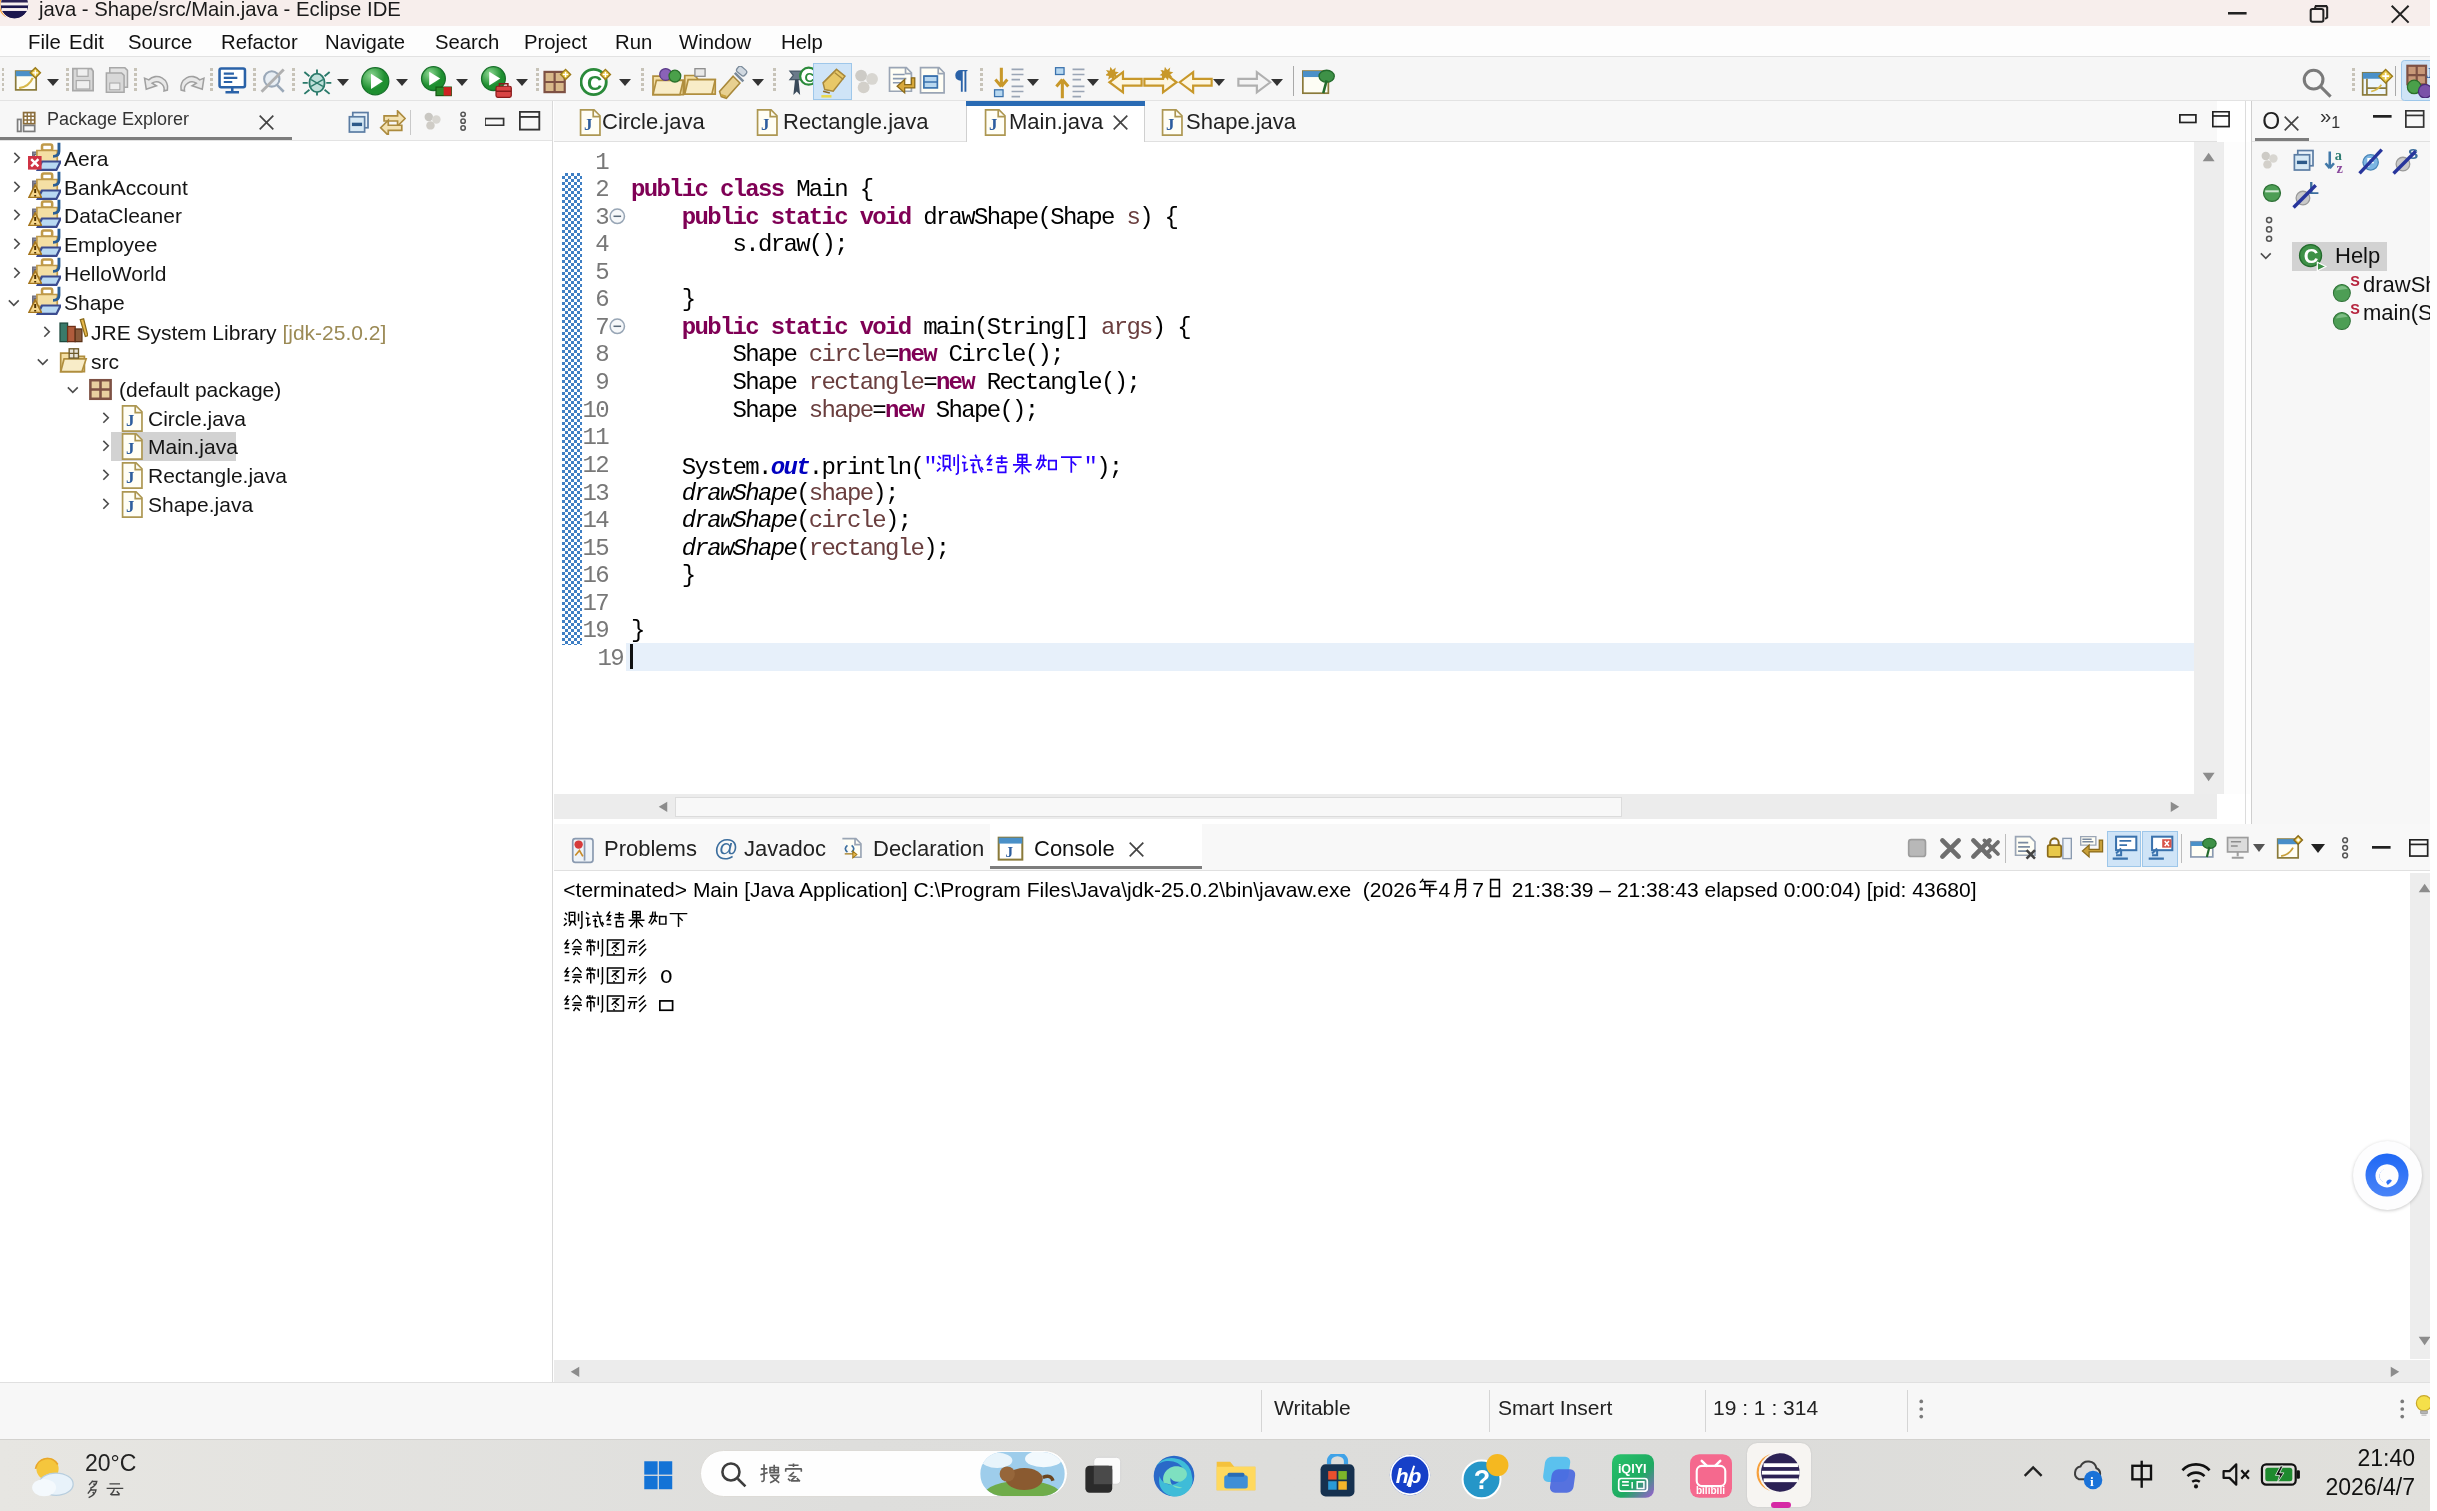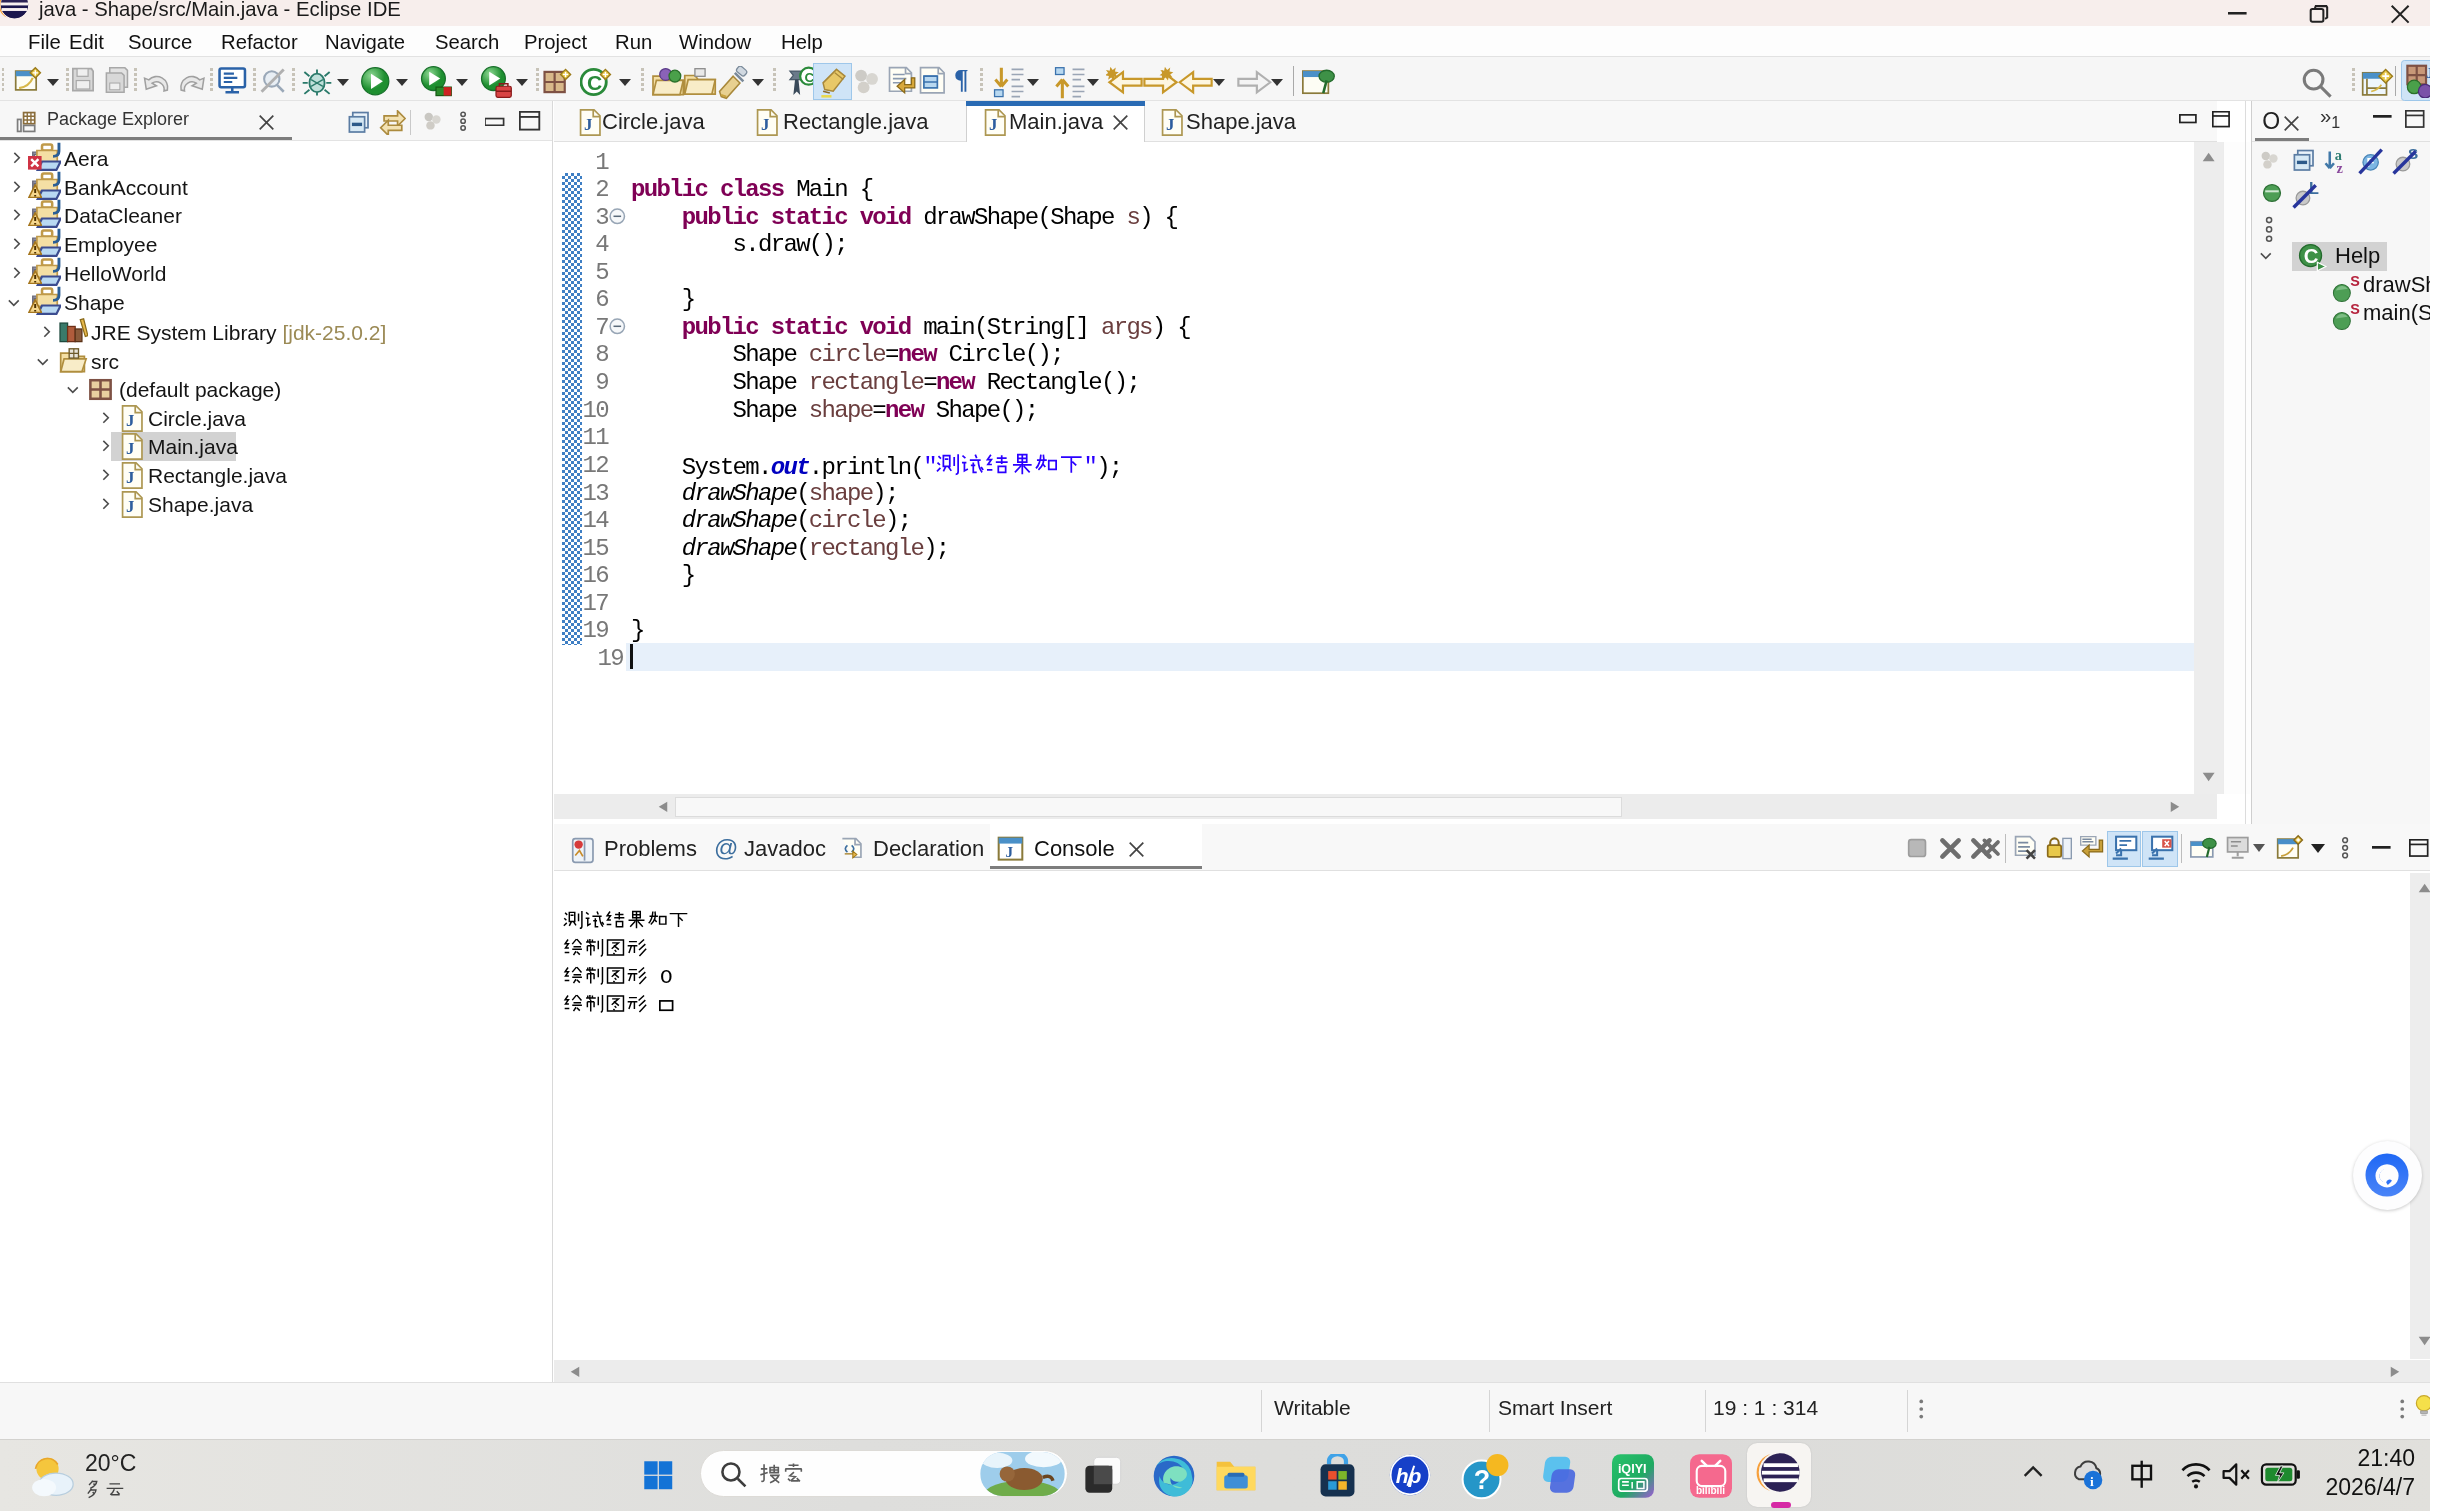--- a/index.html
+++ b/index.html
@@ -853,20 +853,27 @@
         <circle cx="6" cy="23" r="2.8"></circle>
       </svg>
  <svg class="abs" style="left:1818px;top:22px" width="18.6" height="3.4" viewBox="0 0 22 4">
         <rect width="22" height="3.2" fill="#222"></rect>
       </svg>
  <svg class="abs" style="left:1855px;top:15.3px" width="20.3" height="18.6" viewBox="0 0 26 24">
         <rect x="1" y="1" width="23" height="21" fill="none" stroke="#222" stroke-width="2.2"></rect>
         <path d="M1 7 h23" stroke="#222" stroke-width="2.2"></path>
       </svg>
 
+ <div class="ctext" style="left:9.3px;top:53px">&lt;terminated&gt; Main [Java Application] C:\Program Files\Java\jdk-25.0.2\bin\javaw.exe  (2026<svg class="hz" width="22" height="22" viewBox="0 0 100 100">
+          <use href="#hz-nian"></use>
+        </svg>4<svg class="hz" width="22" height="22" viewBox="0 0 100 100">
+          <use href="#hz-yue"></use>
+        </svg>7<svg class="hz" width="22" height="22" viewBox="0 0 100 100">
+          <use href="#hz-ri"></use>
+        </svg> 21:38:39 – 21:38:43 elapsed 0:00:04) [pid: 43680]</div>
 
  <div class="ctext" style="left:9.3px;top:84px"><svg class="hz" width="21" height="21" viewBox="0 0 100 100">
           <use href="#hz-ce"></use>
         </svg><svg class="hz" width="21" height="21" viewBox="0 0 100 100">
           <use href="#hz-shi"></use>
         </svg><svg class="hz" width="21" height="21" viewBox="0 0 100 100">
           <use href="#hz-jie"></use>
         </svg><svg class="hz" width="21" height="21" viewBox="0 0 100 100">
           <use href="#hz-guo"></use>
         </svg><svg class="hz" width="21" height="21" viewBox="0 0 100 100">

